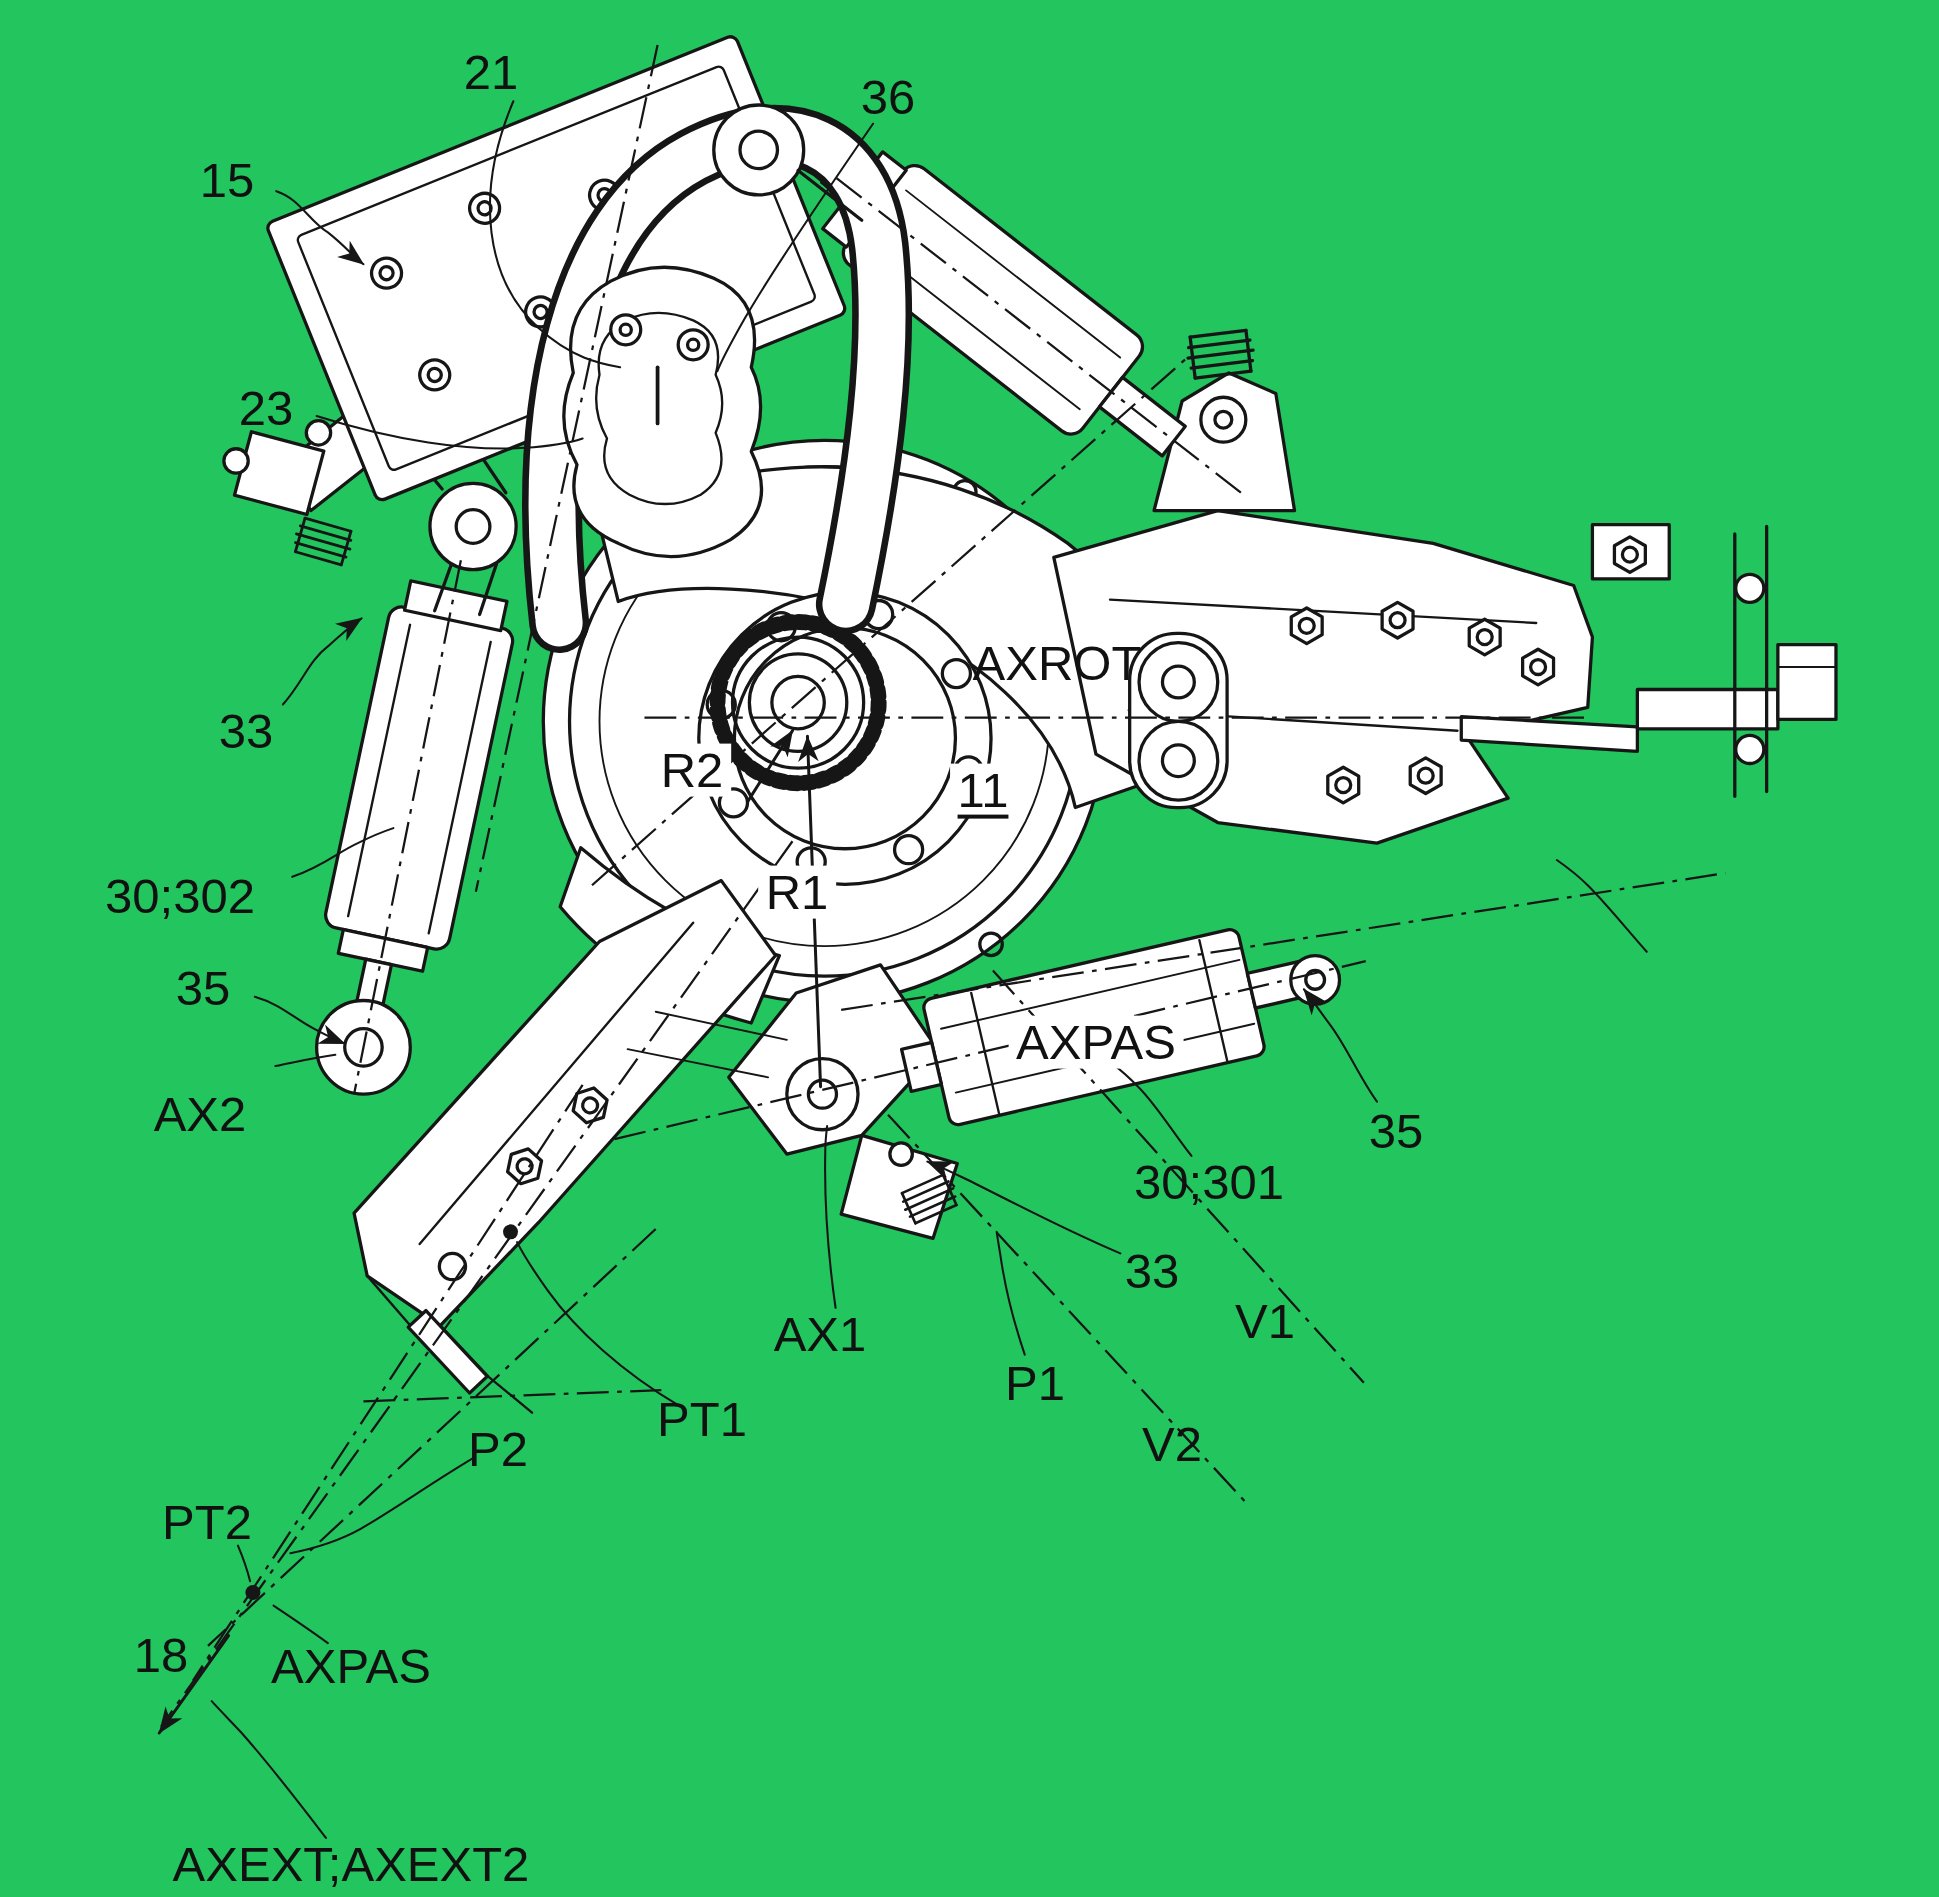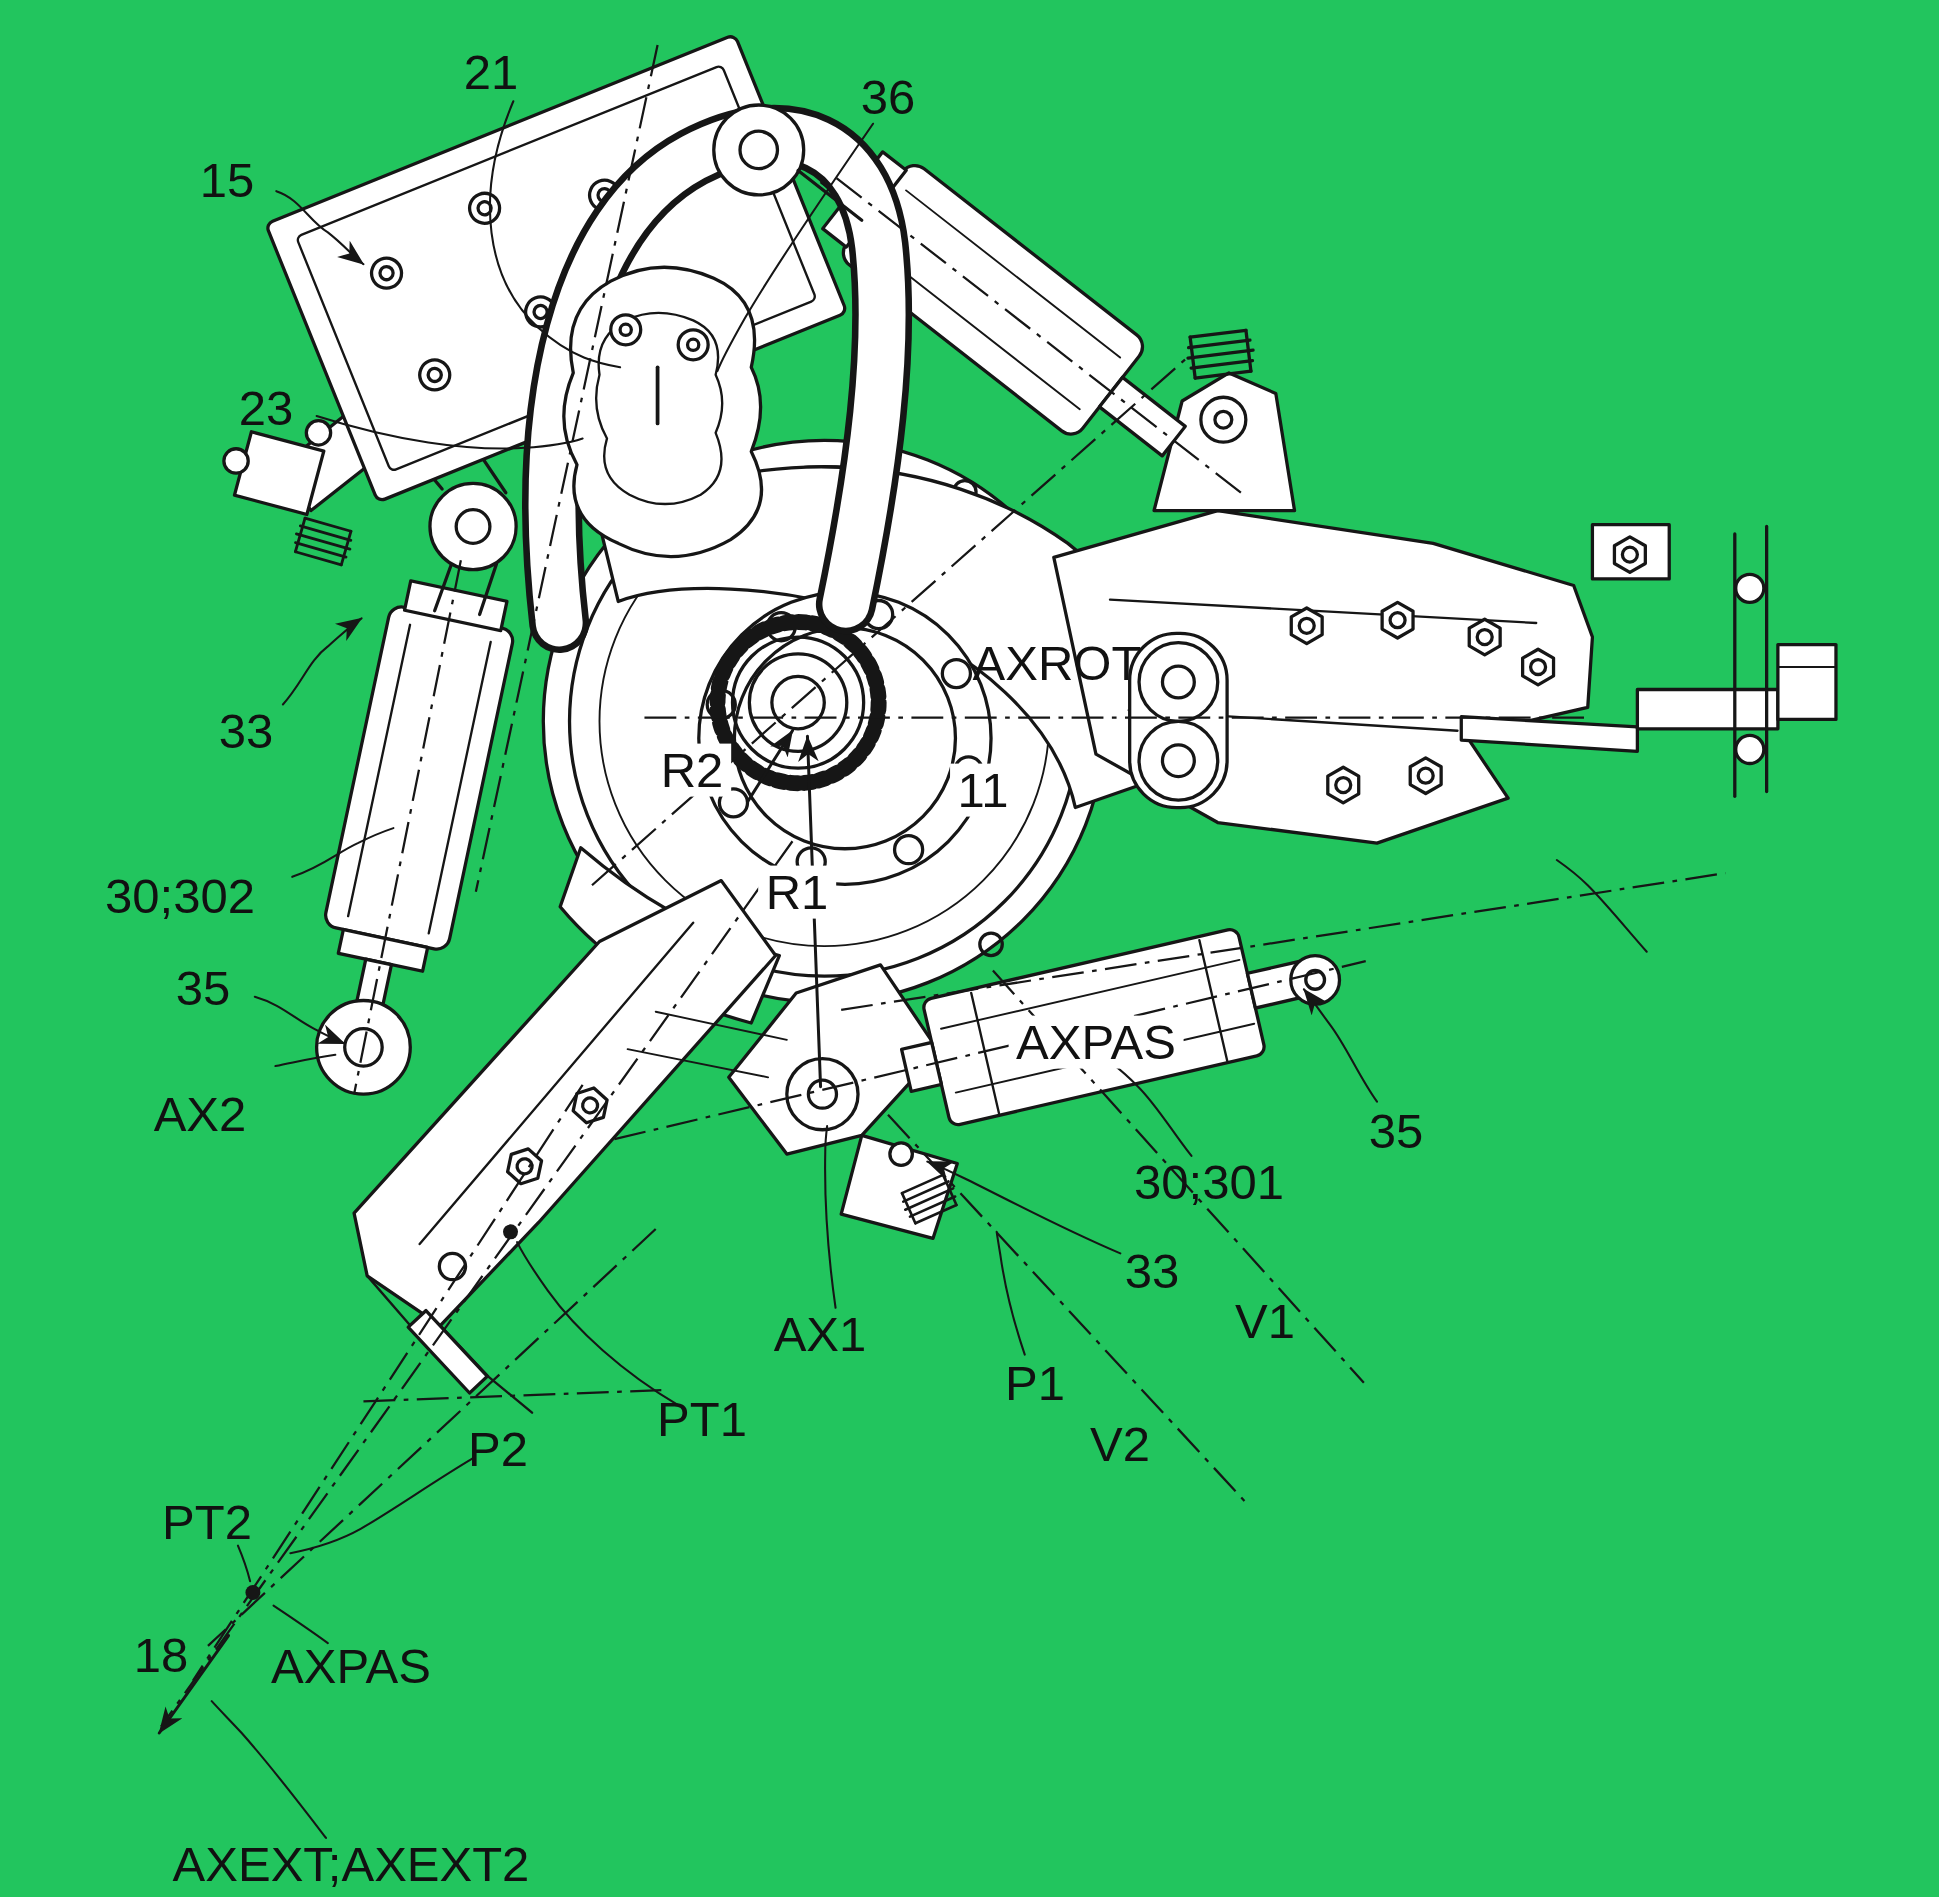--- a/index.html
+++ b/index.html
@@ -8,21 +8,21 @@
   #stage svg{position:absolute;left:0;top:0;}
   .lbl{
     position:absolute;
     transform:translate(-50%,-50%);
     font-size:49px;
     color:#111;
     white-space:nowrap;
     line-height:1;
     user-select:none;
   }
-  .lbl.underline{text-underline-offset:7.5px;}
+  .lbl.underline{text-decoration:underline;text-underline-offset:7.5px;}
   .lbl.bg{background:#fff;padding:1.9px 7.5px;}
 </style>
 </head>
 <body>
 
 <div id="stage">
 
 <svg width="1939" height="1897" viewBox="0 0 2070 2025" xmlns="http://www.w3.org/2000/svg">
   <defs>
     <marker id="ah" markerUnits="userSpaceOnUse" markerWidth="30" markerHeight="24" refX="27" refY="11" orient="auto">
@@ -287,21 +287,21 @@
 <div class="lbl" style="left:203px;top:988px">35</div>
 <div class="lbl" style="left:200px;top:1114px">AX2</div>
 <div class="lbl bg" style="left:1096px;top:1042px">AXPAS</div>
 <div class="lbl" style="left:1396px;top:1131px">35</div>
 <div class="lbl" style="left:1209px;top:1182px">30;301</div>
 <div class="lbl" style="left:1152px;top:1271px">33</div>
 <div class="lbl" style="left:820px;top:1334px">AX1</div>
 <div class="lbl" style="left:1265px;top:1321px">V1</div>
 <div class="lbl" style="left:1035px;top:1383px">P1</div>
 <div class="lbl" style="left:702px;top:1419px">PT1</div>
-<div class="lbl" style="left:1120px;top:1444px">V2</div>
+<div class="lbl" style="left:1172px;top:1444px">V2</div>
 <div class="lbl" style="left:498px;top:1449px">P2</div>
 <div class="lbl" style="left:207px;top:1522px">PT2</div>
 <div class="lbl" style="left:161px;top:1655px">18</div>
 <div class="lbl" style="left:351px;top:1666px">AXPAS</div>
 <div class="lbl" style="left:351px;top:1864px">AXEXT;AXEXT2</div>
 
 </div>
 
 
 </body></html>

